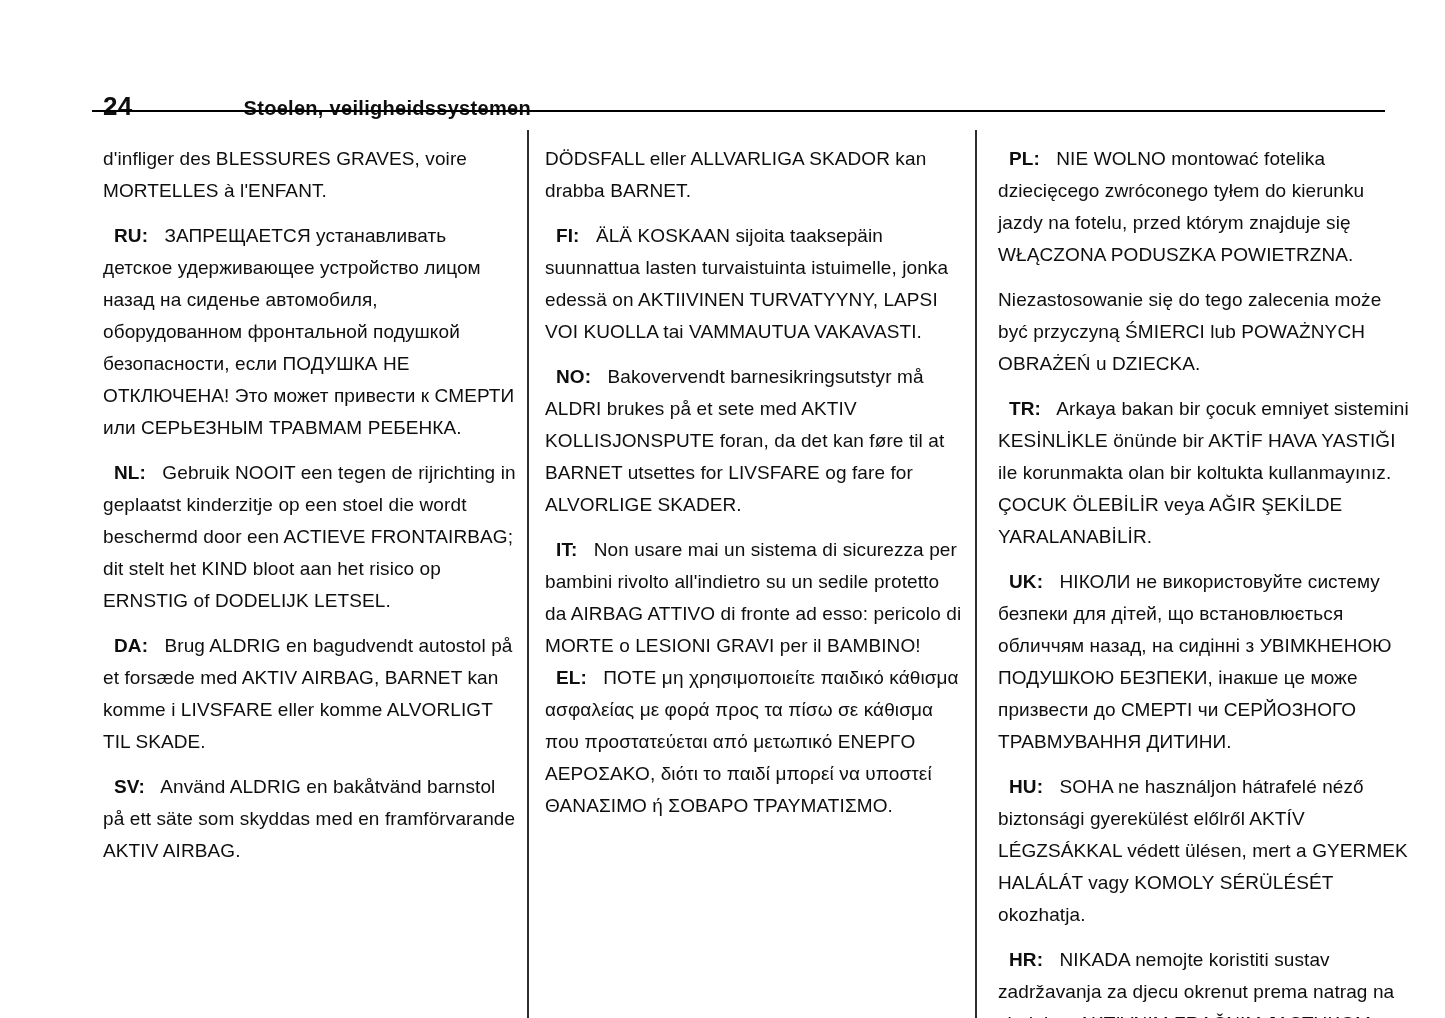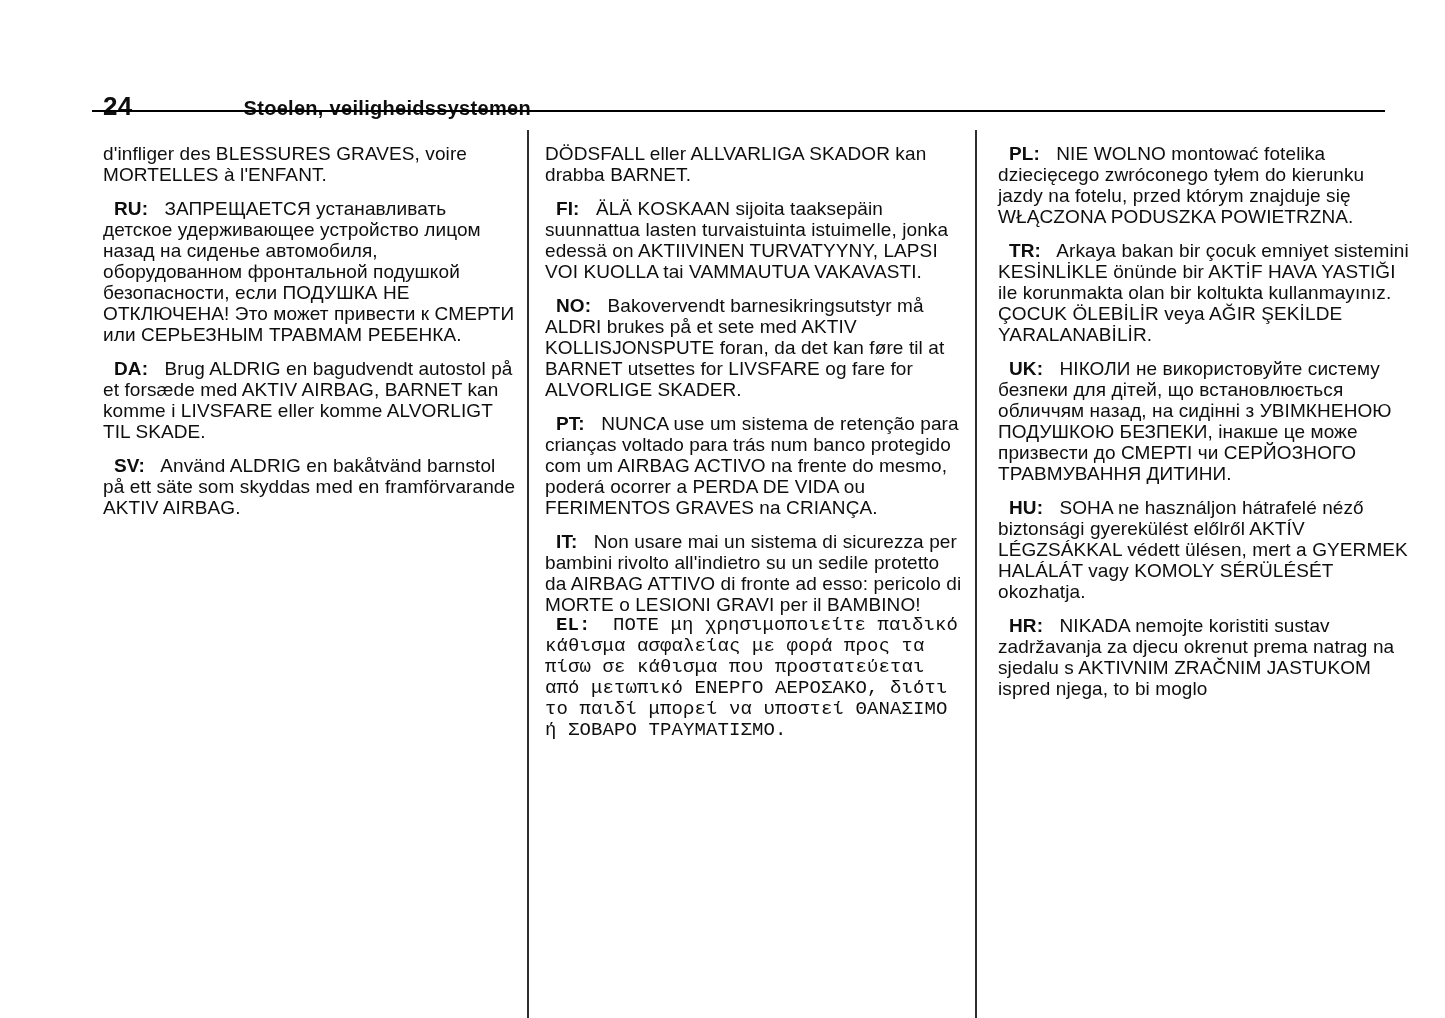--- a/index.html
+++ b/index.html
@@ -59,59 +59,60 @@
     top: -13px;
     width: 2px;
     height: 900px;
     background: #2e2e2e;
   }
   .vsep-1 { left: 424px; }
   .vsep-2 { left: 872px; }
 
   .para {
     font-size: 19px;
-    line-height: 21px;
+    line-height: 32px;
     margin: 0 0 13px 0;
     letter-spacing: 0.1px;
     hyphens: none;
   }
-  .para.continues { margin-top: -13px; font-family: Liberation Mono, monospace; }
+  .para.continues { margin-top: -13px; }
   .lang-code { font-weight: bold; }
 </style>
 </head>
 <body>
 
 <div class="page">
 
   <header class="page-header">
     <span class="page-number">24</span>
     <span class="page-title">Stoelen, veiligheidssystemen</span>
   </header>
 
   <div class="header-rule"></div>
 
   <main class="columns">
     <section class="col col-0" id="col-0">
         <p class="para">d'infliger des BLESSURES GRAVES, voire MORTELLES à l'ENFANT.</p>
         <p class="para"><span class="lang-code">RU:</span> ЗАПРЕЩАЕТСЯ устанавливать детское удерживающее устройство лицом назад на сиденье автомобиля, оборудованном фронтальной подушкой безопасности, если ПОДУШКА НЕ ОТКЛЮЧЕНА! Это может привести к СМЕРТИ или СЕРЬЕЗНЫМ ТРАВМАМ РЕБЕНКА.</p>
+        <p class="para"><span class="lang-code">NL:</span> Gebruik NOOIT een tegen de rijrichting in geplaatst kinderzitje op een stoel die wordt beschermd door een ACTIEVE FRONTAIRBAG; dit stelt het KIND bloot aan het risico op ERNSTIG of DODELIJK LETSEL.</p>
         <p class="para"><span class="lang-code">DA:</span> Brug ALDRIG en bagudvendt autostol på et forsæde med AKTIV AIRBAG, BARNET kan komme i LIVSFARE eller komme ALVORLIGT TIL SKADE.</p>
         <p class="para"><span class="lang-code">SV:</span> Använd ALDRIG en bakåtvänd barnstol på ett säte som skyddas med en framförvarande AKTIV AIRBAG.</p>
       </section>
     <div class="vsep vsep-1"></div>
     <section class="col col-1" id="col-1">
         <p class="para">DÖDSFALL eller ALLVARLIGA SKADOR kan drabba BARNET.</p>
         <p class="para"><span class="lang-code">FI:</span> ÄLÄ KOSKAAN sijoita taaksepäin suunnattua lasten turvaistuinta istuimelle, jonka edessä on AKTIIVINEN TURVATYYNY, LAPSI VOI KUOLLA tai VAMMAUTUA VAKAVASTI.</p>
         <p class="para"><span class="lang-code">NO:</span> Bakovervendt barnesikringsutstyr må ALDRI brukes på et sete med AKTIV KOLLISJONSPUTE foran, da det kan føre til at BARNET utsettes for LIVSFARE og fare for ALVORLIGE SKADER.</p>
-        <p class="para"><span class="lang-code">PT:</span> NUNCA use um sistema de retenção para crianças voltado para trás num banco protegido com um AIRBAG ACTIVO na frente do mesmo, poderá ocorrer a PERDA DE VIDA ou FERIMENTOS GRAVES na CRIANÇA.</p>
         <p class="para"><span class="lang-code">IT:</span> Non usare mai un sistema di sicurezza per bambini rivolto all'indietro su un sedile protetto da AIRBAG ATTIVO di fronte ad esso: pericolo di MORTE o LESIONI GRAVI per il BAMBINO!</p>
         <p class="para continues"><span class="lang-code">EL:</span> ΠΟΤΕ μη χρησιμοποιείτε παιδικό κάθισμα ασφαλείας με φορά προς τα πίσω σε κάθισμα που προστατεύεται από μετωπικό ΕΝΕΡΓΟ ΑΕΡΟΣΑΚΟ, διότι το παιδί μπορεί να υποστεί ΘΑΝΑΣΙΜΟ ή ΣΟΒΑΡΟ ΤΡΑΥΜΑΤΙΣΜΟ.</p>
       </section>
     <div class="vsep vsep-2"></div>
     <section class="col col-2" id="col-2">
         <p class="para"><span class="lang-code">PL:</span> NIE WOLNO montować fotelika dziecięcego zwróconego tyłem do kierunku jazdy na fotelu, przed którym znajduje się WŁĄCZONA PODUSZKA POWIETRZNA.</p>
+        <p class="para">Niezastosowanie się do tego zalecenia może być przyczyną ŚMIERCI lub POWAŻNYCH OBRAŻEŃ u DZIECKA.</p>
         <p class="para"><span class="lang-code">TR:</span> Arkaya bakan bir çocuk emniyet sistemini KESİNLİKLE önünde bir AKTİF HAVA YASTIĞI ile korunmakta olan bir koltukta kullanmayınız. ÇOCUK ÖLEBİLİR veya AĞIR ŞEKİLDE YARALANABİLİR.</p>
         <p class="para"><span class="lang-code">UK:</span> НІКОЛИ не використовуйте систему безпеки для дітей, що встановлюється обличчям назад, на сидінні з УВІМКНЕНОЮ ПОДУШКОЮ БЕЗПЕКИ, інакше це може призвести до СМЕРТІ чи СЕРЙОЗНОГО ТРАВМУВАННЯ ДИТИНИ.</p>
         <p class="para"><span class="lang-code">HU:</span> SOHA ne használjon hátrafelé néző biztonsági gyerekülést előlről AKTÍV LÉGZSÁKKAL védett ülésen, mert a GYERMEK HALÁLÁT vagy KOMOLY SÉRÜLÉSÉT okozhatja.</p>
         <p class="para"><span class="lang-code">HR:</span> NIKADA nemojte koristiti sustav zadržavanja za djecu okrenut prema natrag na sjedalu s AKTIVNIM ZRAČNIM JASTUKOM ispred njega, to bi moglo</p>
       </section>
   </main>
 
 </div>
 
 </body></html>

